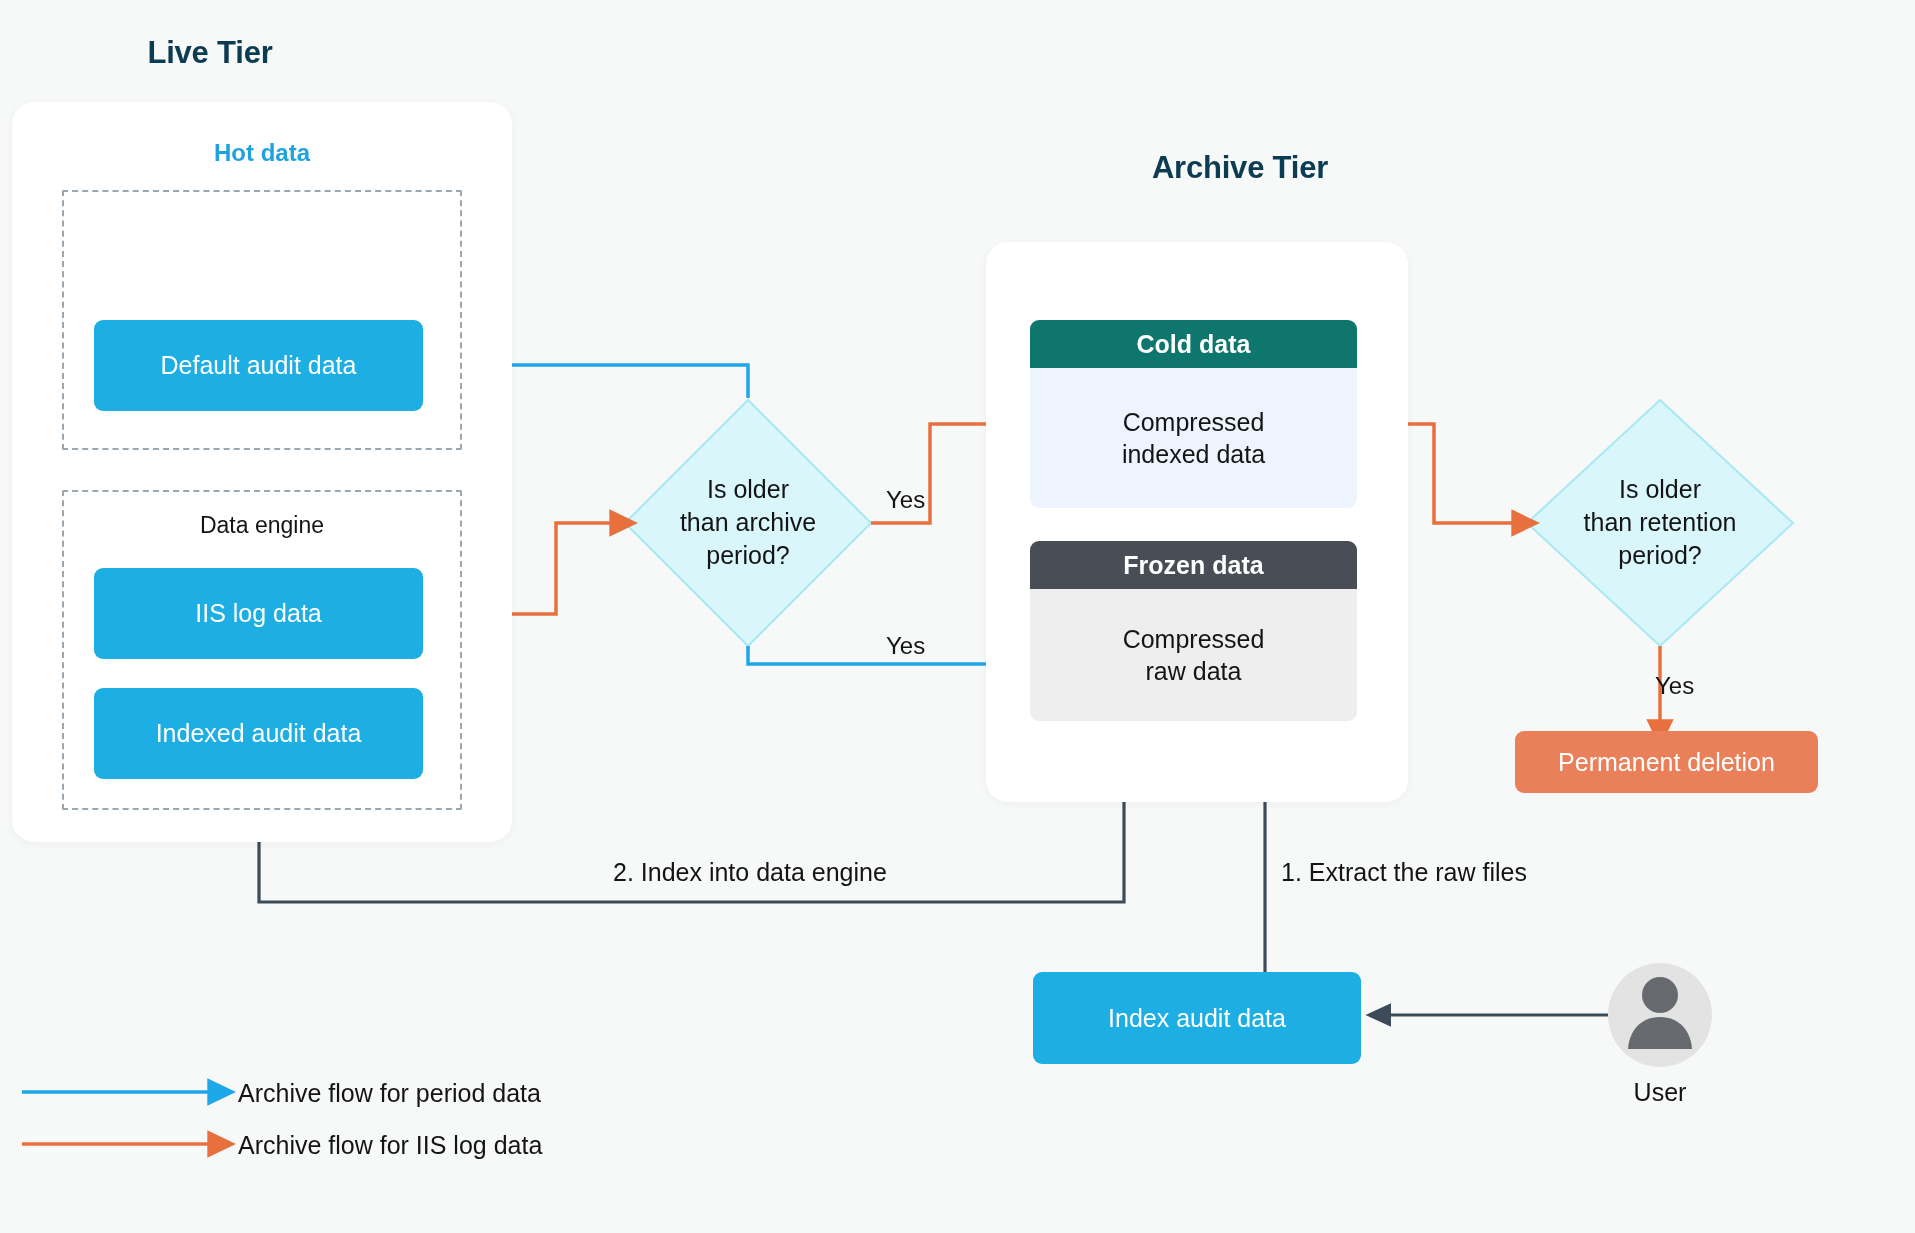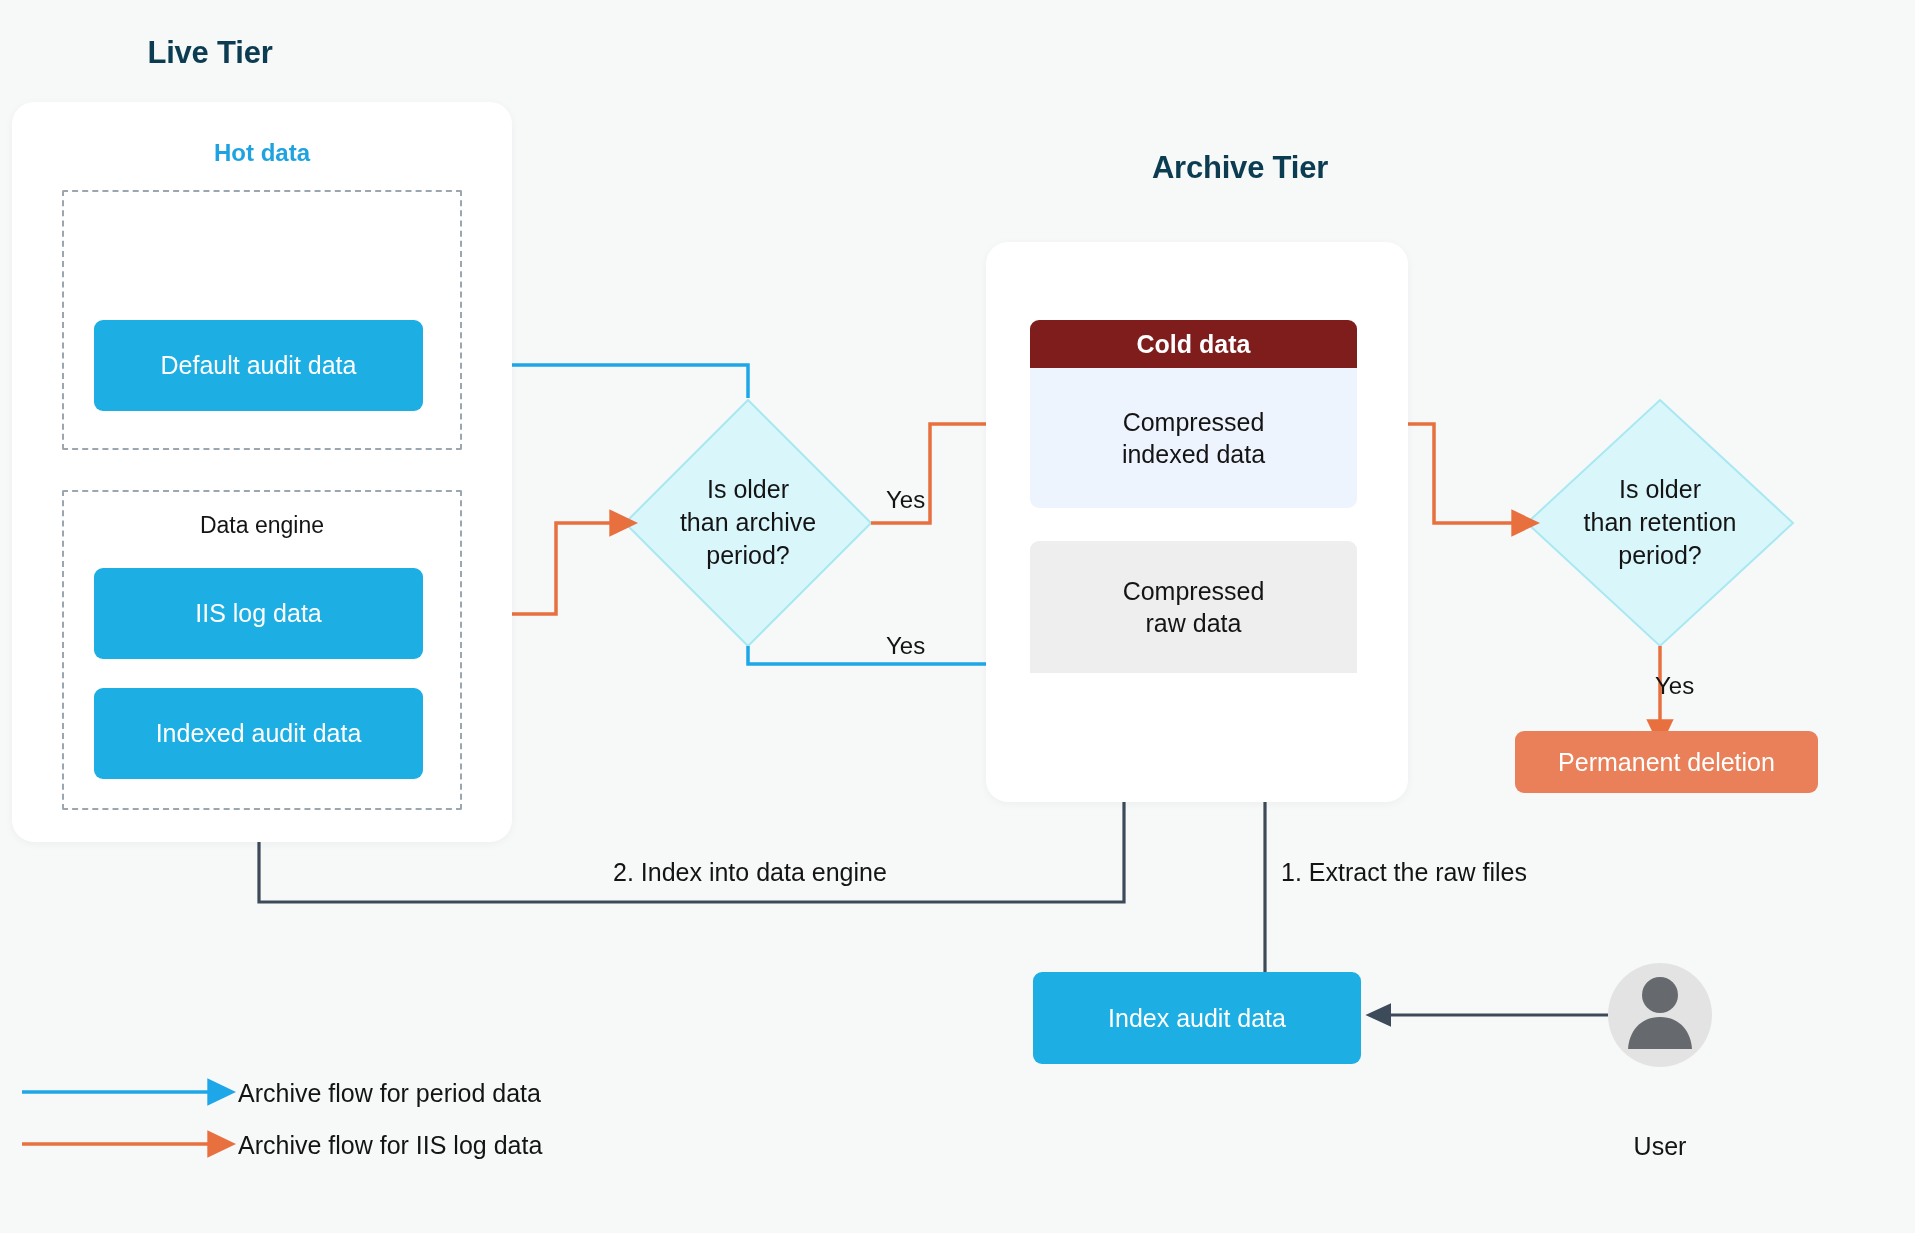--- a/index.html
+++ b/index.html
@@ -89,21 +89,21 @@
   .stack-body {
     display: flex;
     align-items: center;
     justify-content: center;
     text-align: center;
     color: #141414;
     font-size: 25px;
     line-height: 1.28;
     height: calc(100% - 48px);
   }
-  .cold-head { background: #7f1d1d; }
+  .cold-head { background: #0f766e; }
   .cold-body { background: #eef4fe; }
   .frozen-head { background: #494d55; }
   .frozen-body { background: #eeeeee; }
   .diamond-label {
     position: absolute;
     text-align: center;
     color: #141414;
     font-size: 25px;
     line-height: 1.32;
     white-space: nowrap;
@@ -224,20 +224,21 @@
     <div class="stack-head cold-head">Cold data</div>
     <div class="stack-body cold-body">
       <div>
         <span>Compressed</span><br>
         <span>indexed data</span>
       </div>
     </div>
   </div>
 
   <div class="stack-box" style="left:1030px; top:541px; width:327px; height:180px;">
+    <div class="stack-head frozen-head">Frozen data</div>
     <div class="stack-body frozen-body">
       <div>
         <span>Compressed</span><br>
         <span>raw data</span>
       </div>
     </div>
   </div>
 
   <div class="diamond-label" style="left:1527px; top:473px; width:266px;">
     <span>Is older</span><br>
@@ -246,18 +247,18 @@
   </div>
   <div class="edge-label" style="left:1655px; top:672px;">Yes</div>
 
   <div class="orange-box" style="left:1515px; top:731px; width:303px; height:62px;">Permanent deletion</div>
 
   <div class="flow-label" style="left:613px; top:858px;">2. Index into data engine</div>
   <div class="flow-label" style="left:1281px; top:858px;">1. Extract the raw files</div>
 
   <div class="blue-box" style="left:1033px; top:972px; width:328px; height:92px;">Index audit data</div>
 
-  <div class="avatar-caption" style="left:1560px; top:1132px; width:200px;">User</div>
+  <div class="avatar-caption" style="left:1560px; top:1078px; width:200px;">User</div>
 
   <div class="legend-text" style="left:238px; top:1079px;">Archive flow for period data</div>
   <div class="legend-text" style="left:238px; top:1131px;">Archive flow for IIS log data</div>
 
 </div>
 
 </body></html>

